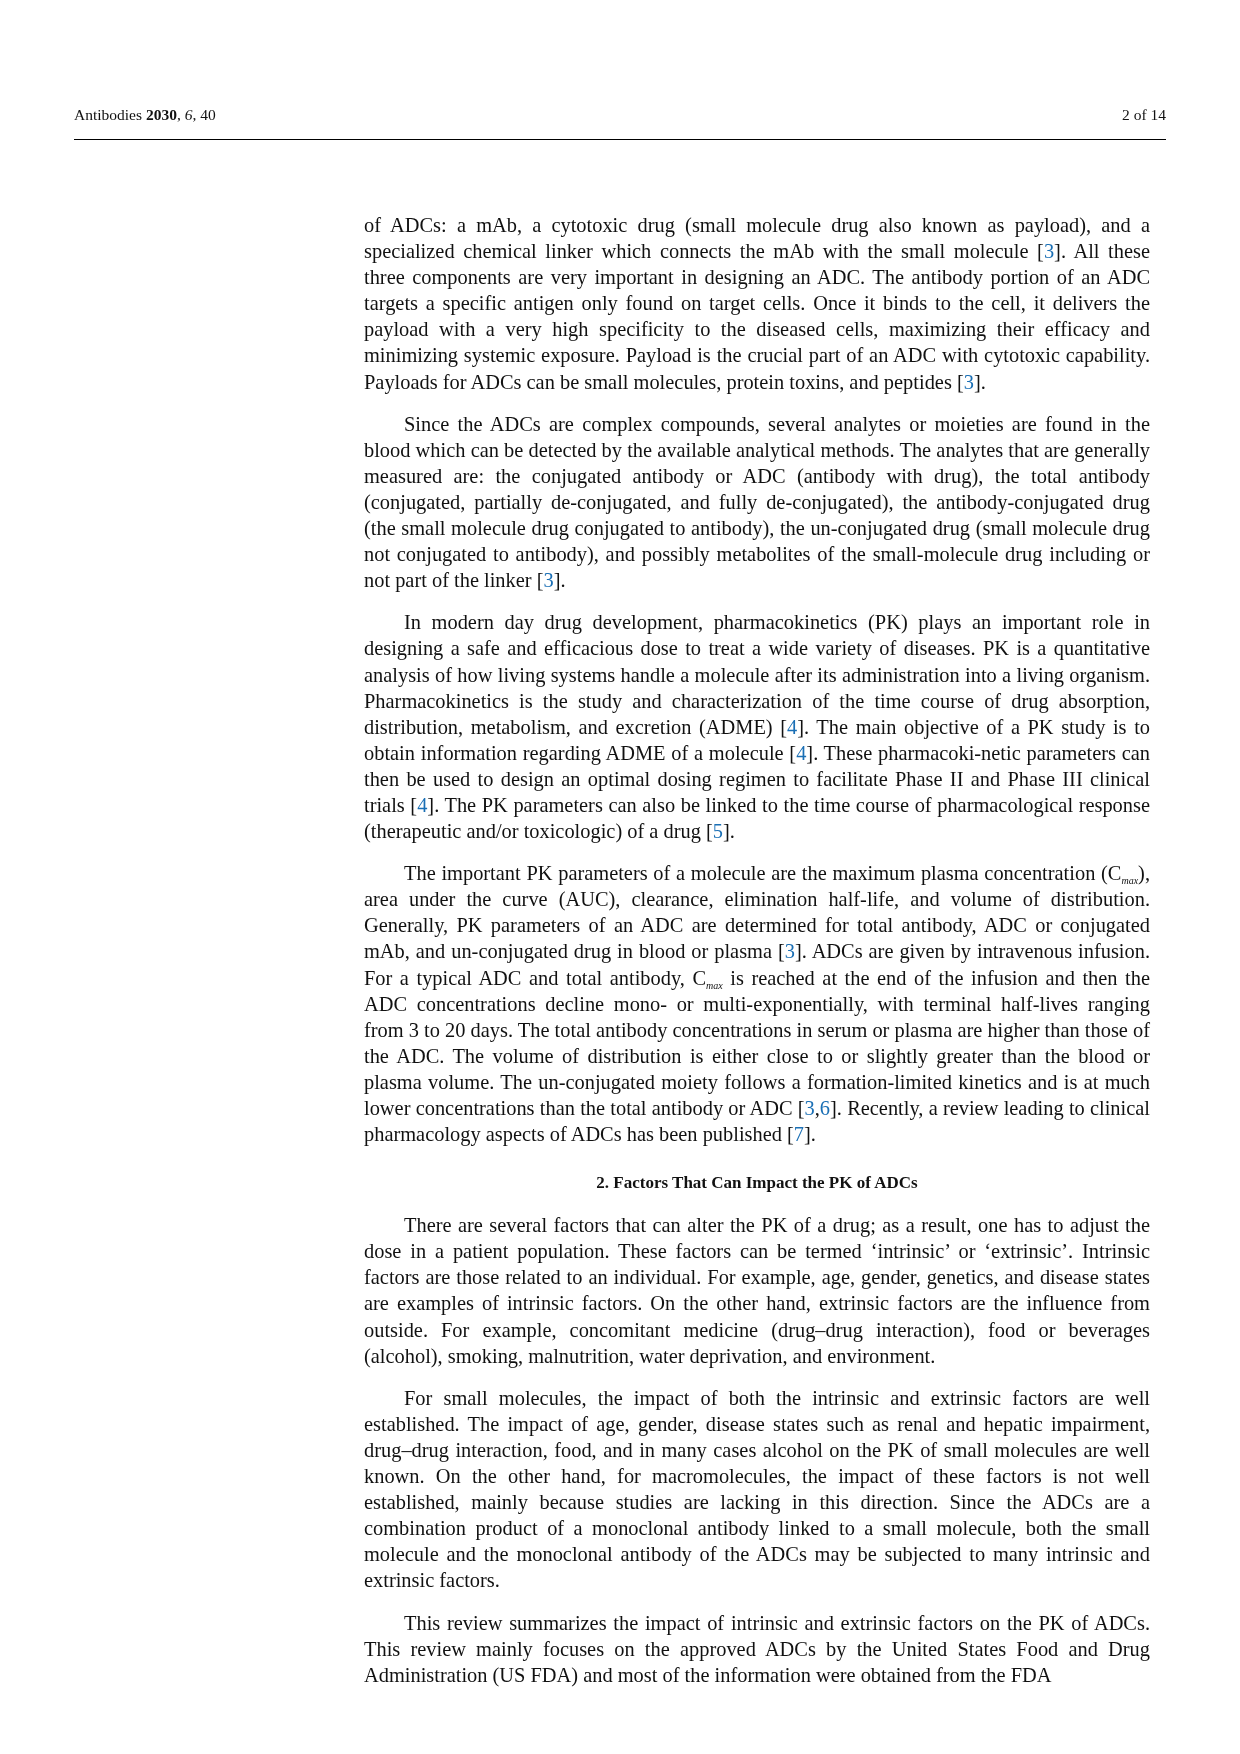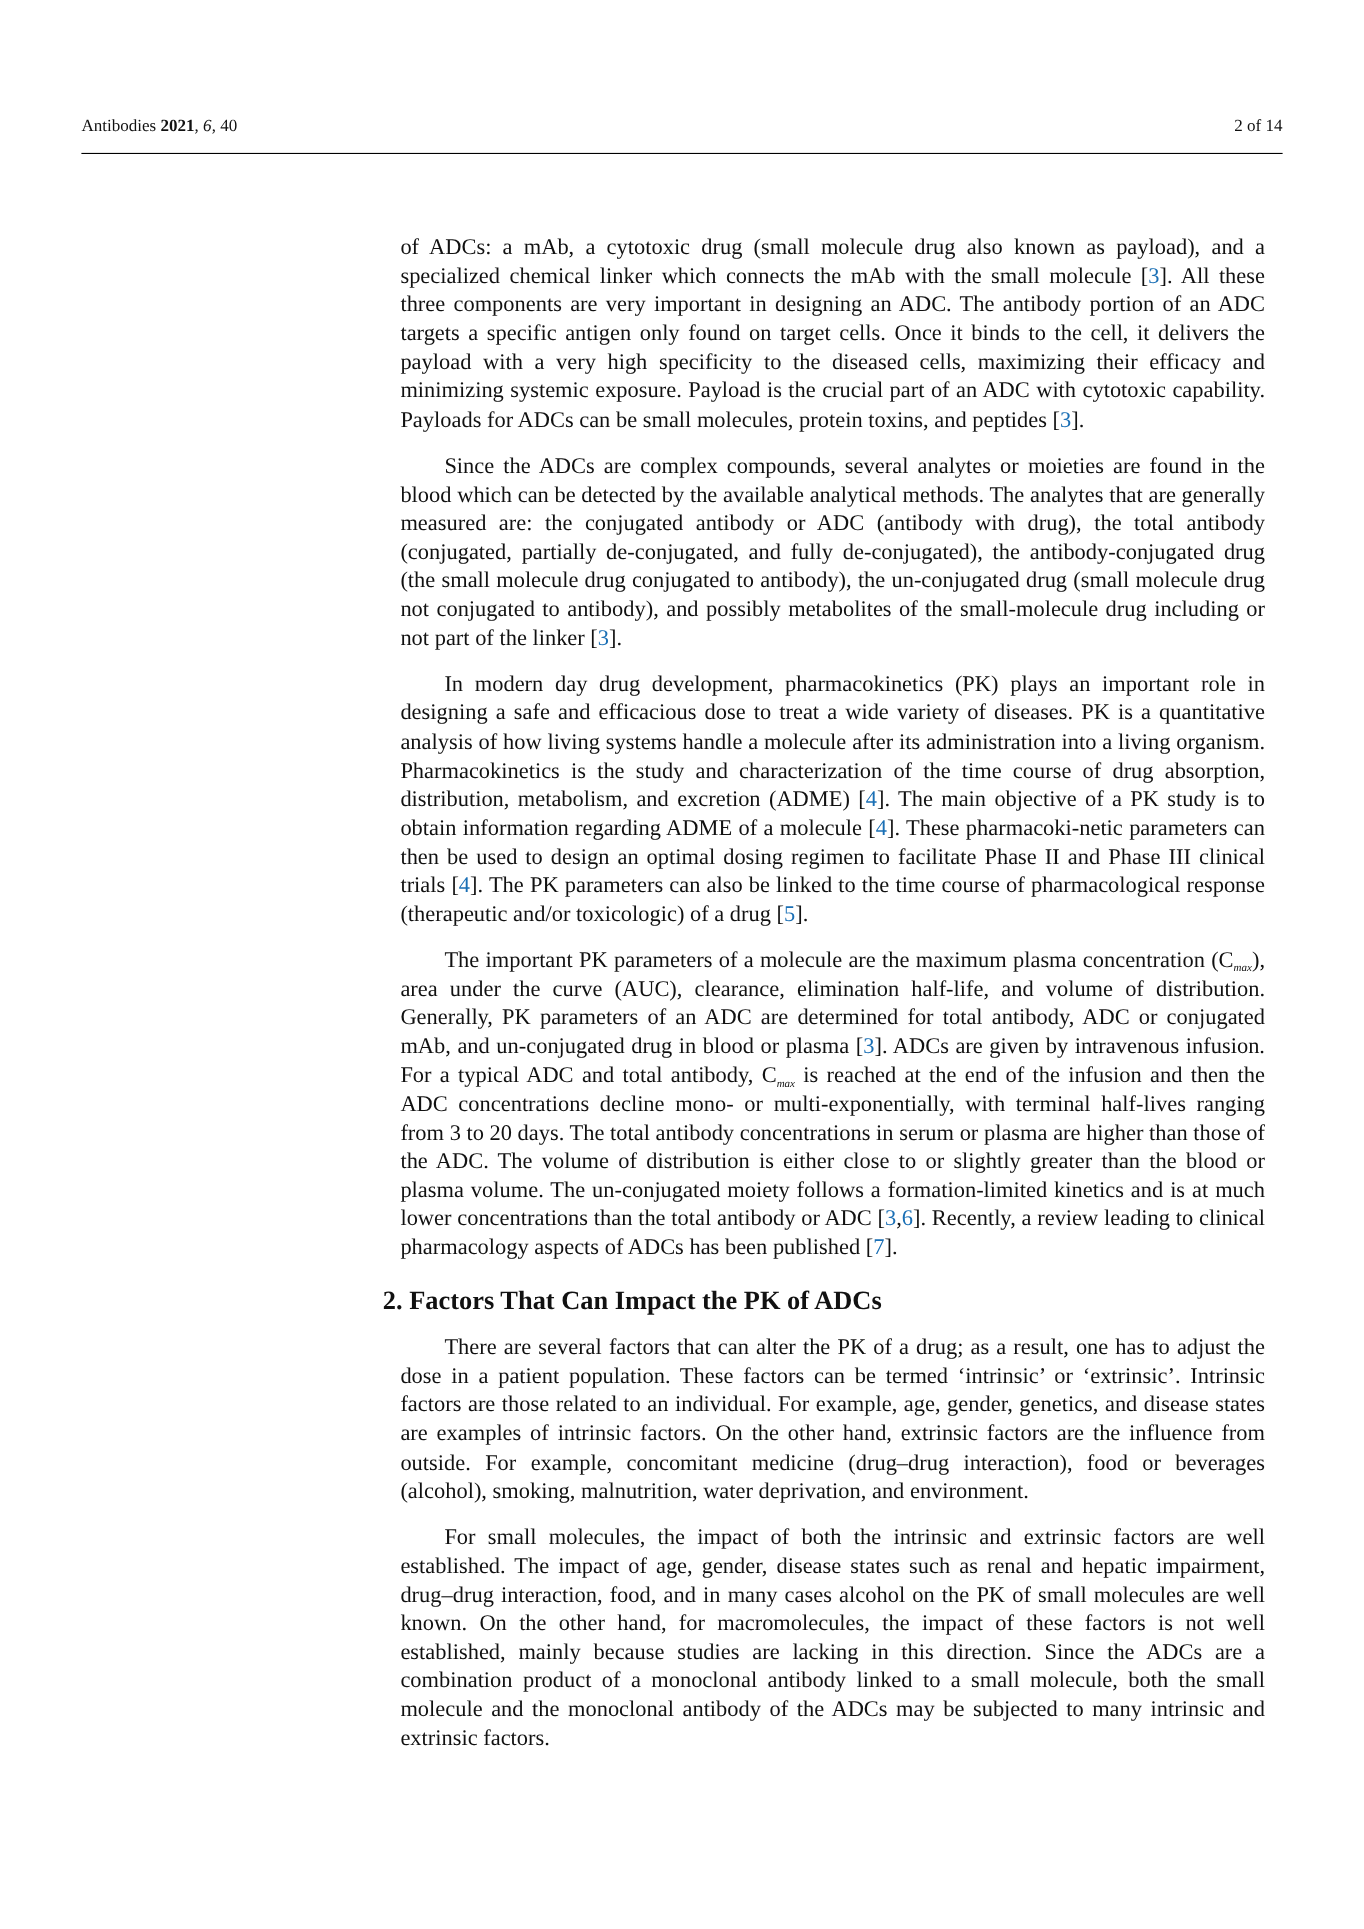--- a/index.html
+++ b/index.html
@@ -42,48 +42,50 @@
     font-size: 20.4px;
     line-height: 26.1px;
   }
   .main p {
     margin: 16px;
     text-align: justify;
     hyphens: manual;
   }
   .main p.indent { text-indent: 40px; }
   .main h2 {
-    font-size: 24px;
+    font-size: 17px;
     font-weight: bold;
     margin: 23px 0 2px 0;
     line-height: 26px;
+    text-align: center;
   }
   .cite { color: #1a6fb5; }
   sub.sub { font-size: 10px; line-height: 0; vertical-align: -4px; font-style: italic; }
 </style>
 </head>
 <body>
 
 <div class="running-header">
   <span>
     <span class="journal">Antibodies</span>
-    <span class="year">2021</span><span>, </span><span class="vol">6</span><span>, </span><span class="art">40</span>
+    <span class="year">2030</span><span>, </span><span class="vol">6</span><span>, </span><span class="art">40</span>
   </span>
   <span>2 of 14</span>
 </div>
 <div class="header-rule"></div>
 
 <div class="main">
 
   <p><span>of ADCs: a mAb, a cytotoxic drug (small molecule drug also known as payload), and a specialized chemical linker which connects the mAb with the small molecule [</span><a class="cite">3</a><span>]. All these three components are very important in designing an ADC. The antibody portion of an ADC targets a specific antigen only found on target cells. Once it binds to the cell, it delivers the payload with a very high specificity to the diseased cells, maximizing their efficacy and minimizing systemic exposure. Payload is the crucial part of an ADC with cytotoxic capability. Payloads for ADCs can be small molecules, protein toxins, and peptides [</span><a class="cite">3</a><span>].</span></p>
 
   <p class="indent"><span>Since the ADCs are complex compounds, several analytes or moieties are found in the blood which can be detected by the available analytical methods. The analytes that are generally measured are: the conjugated antibody or ADC (antibody with drug), the total antibody (conjugated, partially de-conjugated, and fully de-conjugated), the antibody-conjugated drug (the small molecule drug conjugated to antibody), the un-conjugated drug (small molecule drug not conjugated to antibody), and possibly metabolites of the small-molecule drug including or not part of the linker [</span><a class="cite">3</a><span>].</span></p>
 
   <p class="indent"><span>In modern day drug development, pharmacokinetics (PK) plays an important role in designing a safe and efficacious dose to treat a wide variety of diseases. PK is a quantita­tive analysis of how living systems handle a molecule after its administration into a living organism. Pharmacokinetics is the study and characterization of the time course of drug absorption, distribution, metabolism, and excretion (ADME) [</span><a class="cite">4</a><span>]. The main objective of a PK study is to obtain information regarding ADME of a molecule [</span><a class="cite">4</a><span>]. These pharmacoki-netic parameters can then be used to design an optimal dosing regimen to facilitate Phase II and Phase III clinical trials [</span><a class="cite">4</a><span>]. The PK parameters can also be linked to the time course of pharmacological response (therapeutic and/or toxicologic) of a drug [</span><a class="cite">5</a><span>].</span></p>
 
   <p class="indent"><span>The important PK parameters of a molecule are the maximum plasma concentration (C</span><sub class="sub">max</sub><span>), area under the curve (AUC), clearance, elimination half-life, and volume of dis­tribution. Generally, PK parameters of an ADC are determined for total antibody, ADC or conjugated mAb, and un-conjugated drug in blood or plasma [</span><a class="cite">3</a><span>]. ADCs are given by intravenous infusion. For a typical ADC and total antibody, C</span><sub class="sub">max</sub><span> is reached at the end of the infusion and then the ADC concentrations decline mono- or multi-exponentially, with terminal half-lives ranging from 3 to 20 days. The total antibody concentrations in serum or plasma are higher than those of the ADC. The volume of distribution is either close to or slightly greater than the blood or plasma volume. The un-conjugated moiety follows a formation-limited kinetics and is at much lower concentrations than the total antibody or ADC [</span><a class="cite">3</a><span>,</span><a class="cite">6</a><span>]. Recently, a review leading to clinical pharmacology aspects of ADCs has been published [</span><a class="cite">7</a><span>].</span></p>
 
   <h2>2. Factors That Can Impact the PK of ADCs</h2>
 
   <p class="indent">There are several factors that can alter the PK of a drug; as a result, one has to adjust the dose in a patient population.  These factors can be termed ‘intrinsic’ or ‘extrinsic’. Intrinsic factors are those related to an individual. For example, age, gender, genetics, and disease states are examples of intrinsic factors. On the other hand, extrinsic factors are the influence from outside. For example, concomitant medicine (drug–drug interaction), food or beverages (alcohol), smoking, malnutrition, water deprivation, and environment.</p>
   <p class="indent">For small molecules, the impact of both the intrinsic and extrinsic factors are well established. The impact of age, gender, disease states such as renal and hepatic impairment, drug–drug interaction, food, and in many cases alcohol on the PK of small molecules are well known.  On the other hand, for macromolecules, the impact of these factors is not well established, mainly because studies are lacking in this direction. Since the ADCs are a combination product of a monoclonal antibody linked to a small molecule, both the small molecule and the monoclonal antibody of the ADCs may be subjected to many intrinsic and extrinsic factors.</p>
+  <p class="indent">This review summarizes the impact of intrinsic and extrinsic factors on the PK of ADCs. This review mainly focuses on the approved ADCs by the United States Food and Drug Administration (US FDA) and most of the information were obtained from the FDA</p>
 
 </div>
 
 </body></html>

